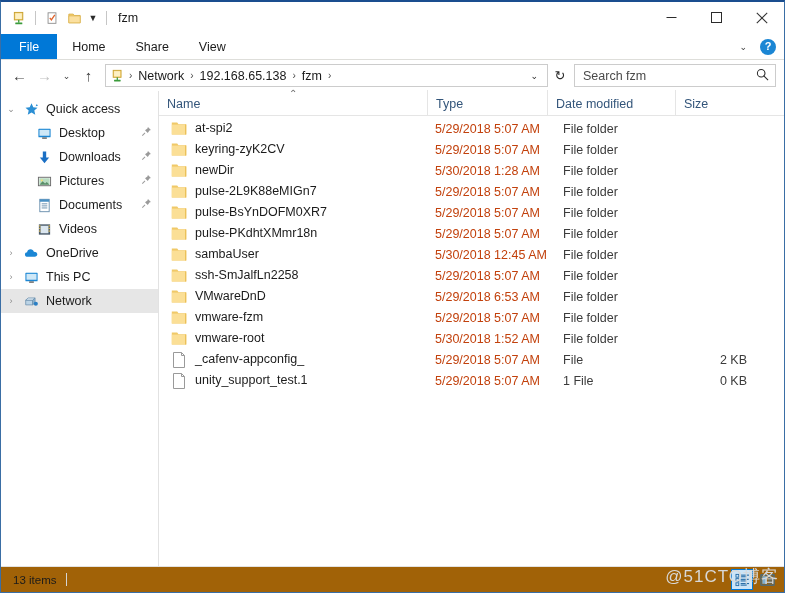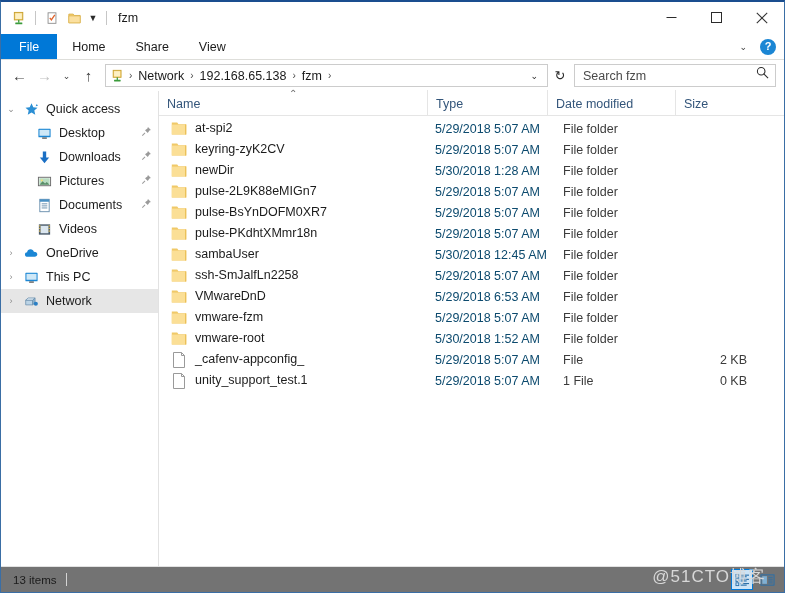--- a/index.html
+++ b/index.html
@@ -119,21 +119,21 @@
   .refresh-btn {
     width: 24px; height: 23px;
     display: flex; align-items: center; justify-content: center;
     color: #2b2b2b; font-size: 13px;
     border: 1px solid transparent;
   }
   .searchbox {
     width: 202px; height: 23px;
     border: 1px solid #cccccc;
     background: #fff;
-    display: flex; 
+    display: flex; align-items: center;
     padding: 0 6px 0 8px;
     margin-left: 2px;
   }
   .searchbox input {
     flex: 1 1 auto; border: 0; outline: 0;
     font-family: "Liberation Sans", sans-serif;
     font-size: 12.5px; color: #1b1b1b;
     background: transparent; min-width: 0;
   }
   .searchbox input::placeholder { color: #4a4a4a; opacity: 1; }
@@ -210,54 +210,54 @@
     font-size: 12.5px;
   }
   .cell {
     padding-left: 8px; white-space: nowrap; overflow: hidden;
   }
   .cell.name {
     width: 268px; flex: 0 0 268px;
     display: flex; 
     color: #1b1b1b; padding-left: 12px;
   }
-  .cell.date { width: 128px; flex: 0 0 128px; color: #0c4a6e; }
+  .cell.date { width: 128px; flex: 0 0 128px; color: #c2410c; }
   .cell.type { width: 120px; flex: 0 0 120px; color: #3b3b3b; }
   .cell.size {
     width: 90px; flex: 0 0 90px; color: #3b3b3b;
     text-align: right; padding-right: 18px; padding-left: 0;
   }
   .row-ico {
     width: 16px; height: 16px; flex: 0 0 16px;
     margin-right: 8px;
     display: flex; align-items: center; justify-content: center;
   }
 
   
   .statusbar {
     height: 26px; flex: 0 0 26px;
     border-top: 1px solid #e2e2e2;
     display: flex; align-items: center;
-    background: #737373;
+    background: #a16207;
     padding: 0 6px 0 12px;
     position: relative;
   }
   .status-txt { font-size: 11.5px; color: #1b1b1b; }
   .status-div {
     width: 1px; height: 13px; background: #d4d4d4; margin-left: 10px;
   }
   .viewbtns { margin-left: auto; display: flex; gap: 3px; align-items: center; }
   .viewbtn {
     width: 22px; height: 21px;
     display: flex; align-items: center; justify-content: center;
   }
   .viewbtn.active { border: 1px solid #0078d7; background: #cce4f7; }
   .watermark {
     position: absolute;
-    right: 18px; top: -2px;
+    right: 5px; top: -2px;
     font-size: 17px; color: #d8d8d8;
     letter-spacing: 1px;
     pointer-events: none;
     white-space: nowrap;
   }
 </style>
 </head>
 <body>
 
 <div id="win">

